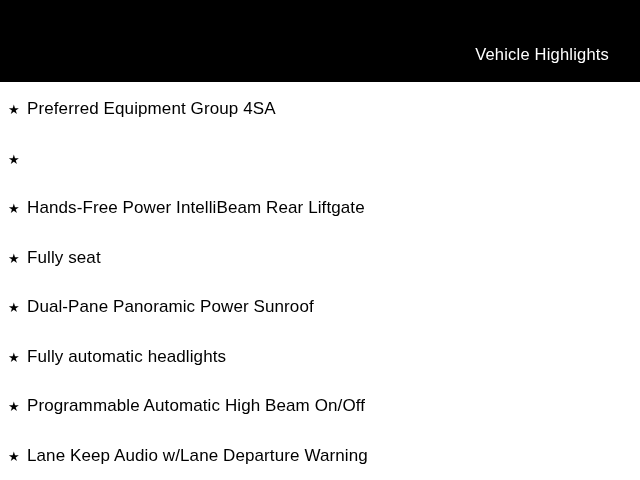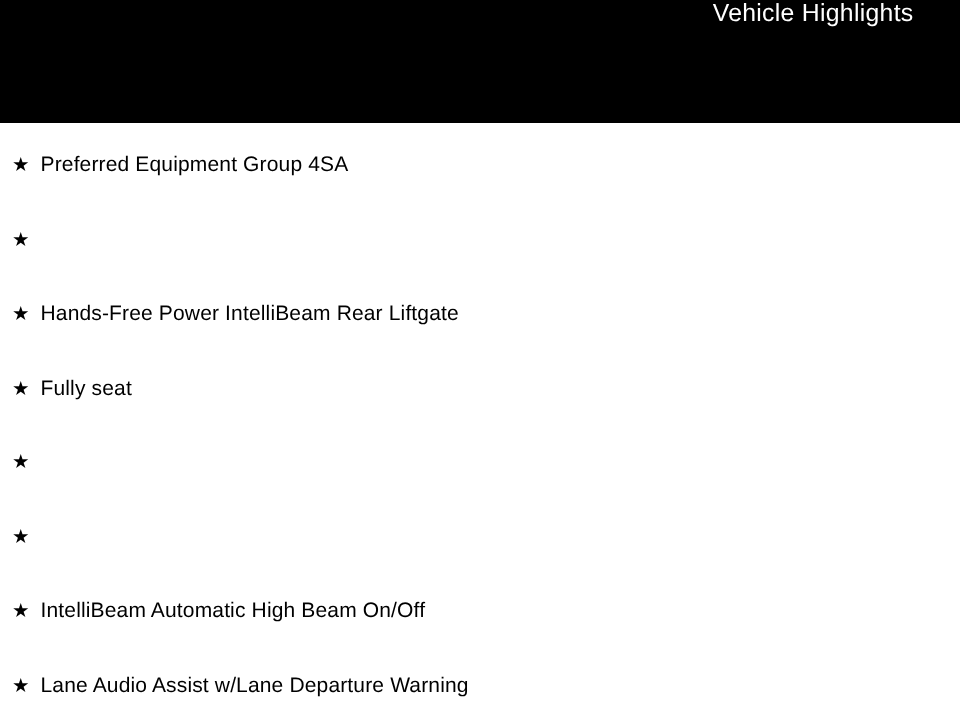--- a/index.html
+++ b/index.html
@@ -20,21 +20,21 @@
     background: #000000;
   }
   .header {
     position: absolute;
     top: 0;
     left: 0;
     width: 640px;
     height: 82px;
     background: #000000;
     display: flex;
-    align-items: flex-start;
+    align-items: flex-end;
     justify-content: flex-end;
     box-sizing: border-box;
     padding-right: 31px;
     padding-bottom: 18px;
   }
   .header-title {
     color: #ffffff;
     font-size: 16.5px;
     letter-spacing: 0.2px;
     font-weight: 400;
@@ -66,21 +66,21 @@
     width: 19px;
     flex: 0 0 19px;
     color: #000000;
     font-size: 13px;
     line-height: 22px;
     text-align: left;
     padding-top: 1px;
   }
   .item-label {
     color: #000000;
-    font-size: 14px;
+    font-size: 17px;
     line-height: 22px;
     letter-spacing: 0.1px;
     white-space: nowrap;
   }
 </style>
 </head>
 <body>
 
 <div class="page">
 
@@ -105,32 +105,34 @@
         <span class="item-label">Hands-Free Power IntelliBeam Rear Liftgate</span>
       </li>
 
       <li class="list-item">
         <span class="bullet">★</span>
         <span class="item-label">Fully seat</span>
       </li>
 
       <li class="list-item">
         <span class="bullet">★</span>
+        <span class="item-label">Dual-Pane Panoramic Power Sunroof</span>
       </li>
 
       <li class="list-item">
         <span class="bullet">★</span>
+        <span class="item-label">Fully automatic headlights</span>
       </li>
 
       <li class="list-item">
         <span class="bullet">★</span>
-        <span class="item-label">IntelliBeam Automatic High Beam On/Off</span>
+        <span class="item-label">Programmable Automatic High Beam On/Off</span>
       </li>
 
       <li class="list-item">
         <span class="bullet">★</span>
-        <span class="item-label">Lane Audio Assist w/Lane Departure Warning</span>
+        <span class="item-label">Lane Keep Audio w/Lane Departure Warning</span>
       </li>
 
     </ul>
   </div>
 
 </div>
 
 </body></html>

